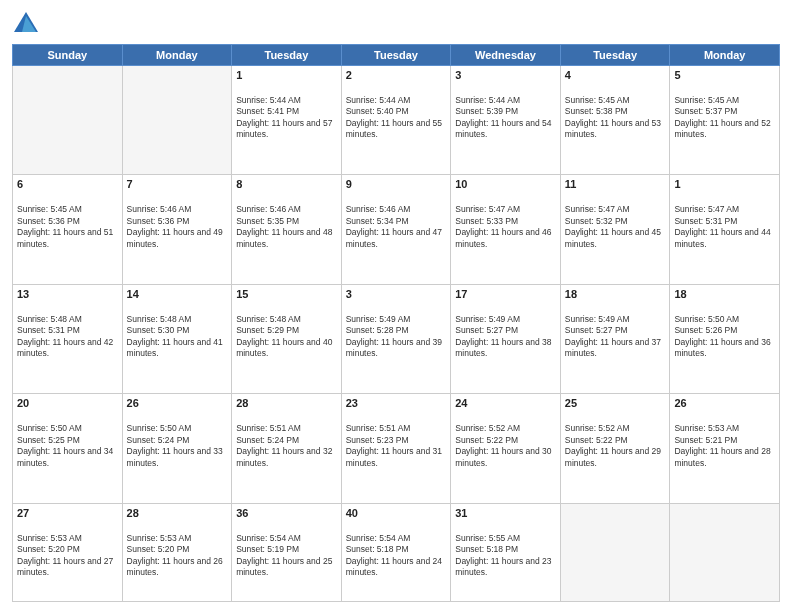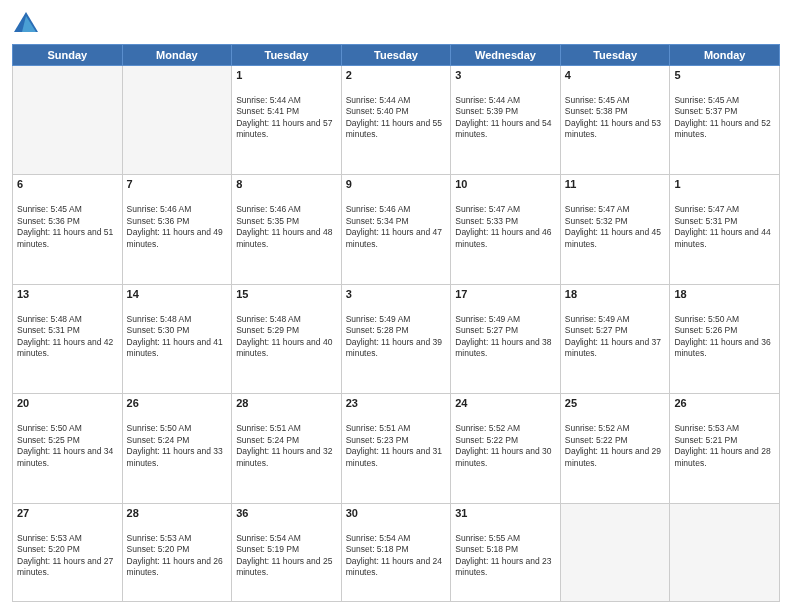--- a/index.html
+++ b/index.html
@@ -263,21 +263,21 @@
           </td>
           <td>
             <span class="day-num">28</span>
             <div class="day-info">Sunrise: 5:53 AM<br>Sunset: 5:20 PM<br>Daylight: 11 hours and 26 minutes.</div>
           </td>
           <td>
             <span class="day-num">36</span>
             <div class="day-info">Sunrise: 5:54 AM<br>Sunset: 5:19 PM<br>Daylight: 11 hours and 25 minutes.</div>
           </td>
           <td>
-            <span class="day-num">30</span>
+            <span class="day-num">40</span>
             <div class="day-info">Sunrise: 5:54 AM<br>Sunset: 5:18 PM<br>Daylight: 11 hours and 24 minutes.</div>
           </td>
           <td>
             <span class="day-num">31</span>
             <div class="day-info">Sunrise: 5:55 AM<br>Sunset: 5:18 PM<br>Daylight: 11 hours and 23 minutes.</div>
           </td>
           <td class="empty"></td>
           <td class="empty"></td>
         </tr>
       </tbody>

